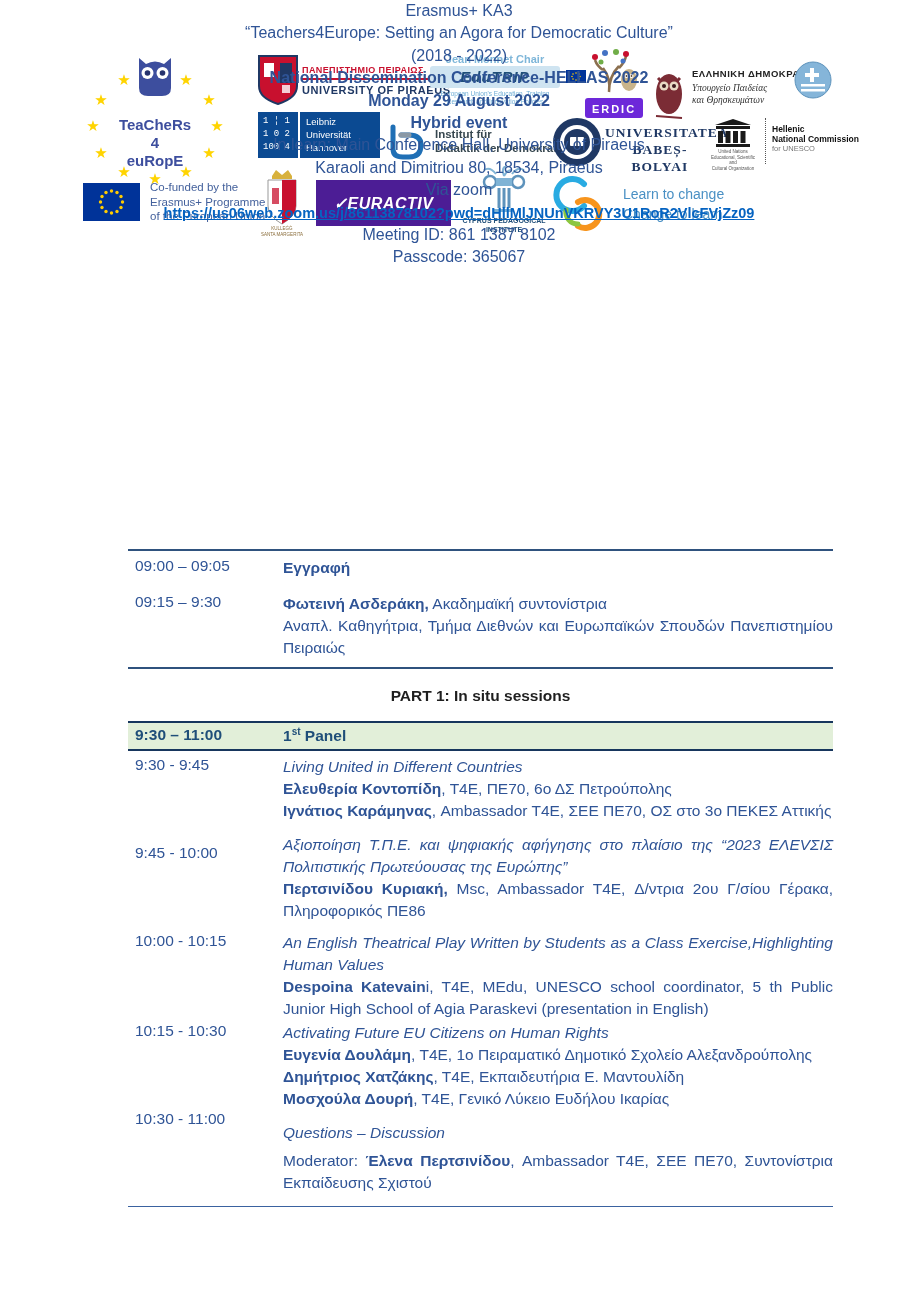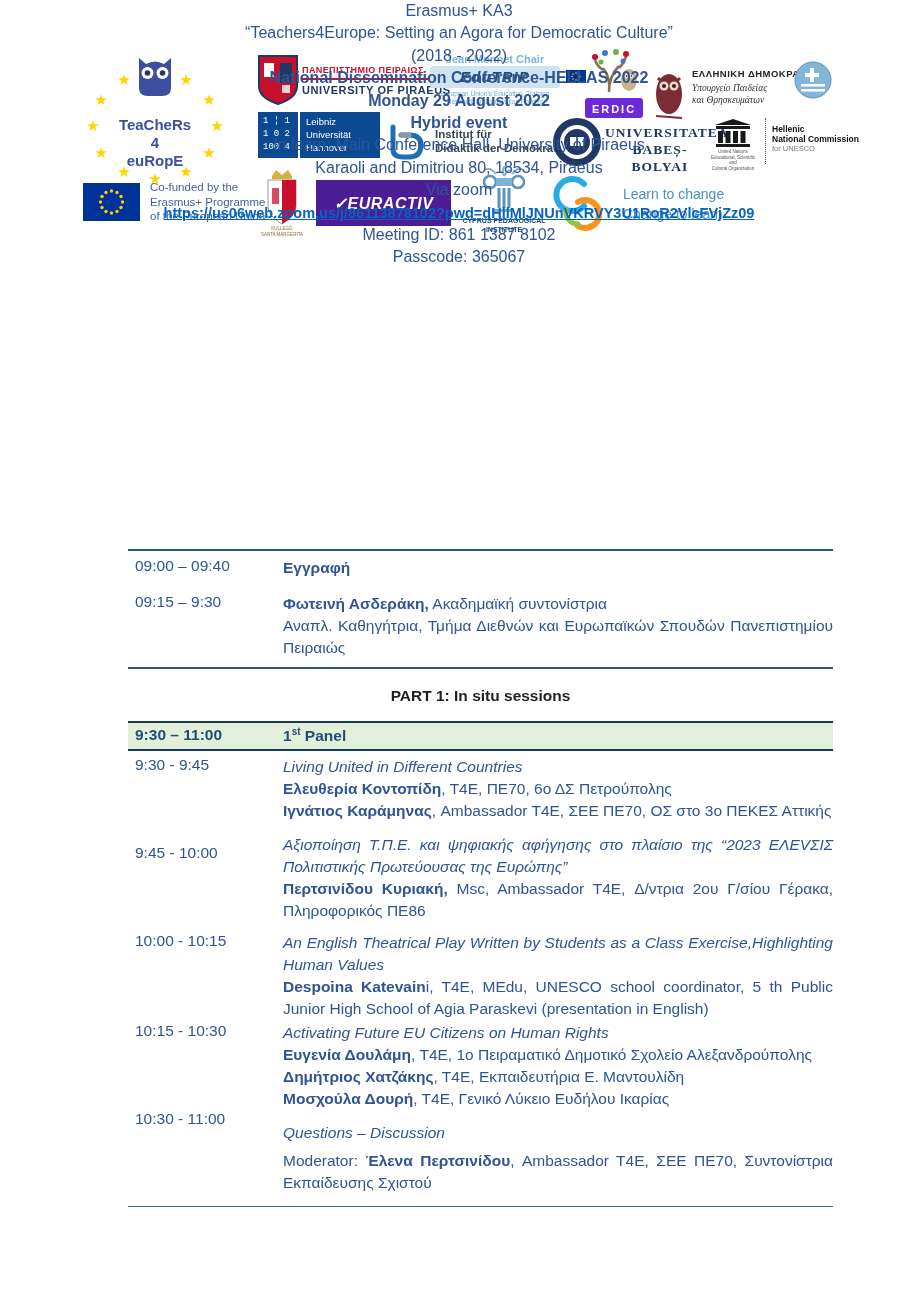--- a/index.html
+++ b/index.html
@@ -351,21 +351,21 @@
       <div class="tline"><span>Via zoom</span></div>
       <div class="tline linkline"><span class="b u link">https://us06web.zoom.us/j/86113878102?pwd=dHllMlJNUnVKRVY3U1RoR2VlcFVjZz09</span></div>
       <div class="tline"><span>Meeting ID: 861 1387 8102</span></div>
       <div class="tline"><span>Passcode: 365067</span></div>
     </div>
 
   <div class="abs" id="schedule">
     <div class="rule"></div>
     <div id="opening-rows">
         <div class="srow">
-          <div class="time">09:00 – 09:40</div>
+          <div class="time">09:00 – 09:05</div>
           <div class="content">
             <div class="line"><span class="b">Εγγραφή</span></div>
           </div>
         </div>
         <div class="srow" style="margin-top: 14px;">
           <div class="time">09:15 – 9:30</div>
           <div class="content">
             <div class="line"><span class="b">Φωτεινή Ασδεράκη,</span><span> Ακαδημαϊκή συντονίστρια</span></div>
             <div class="line justify"><span>Αναπλ. Καθηγήτρια, Τμήμα Διεθνών και Ευρωπαϊκών Σπουδών Πανεπιστημίου Πειραιώς</span></div>
           </div>

